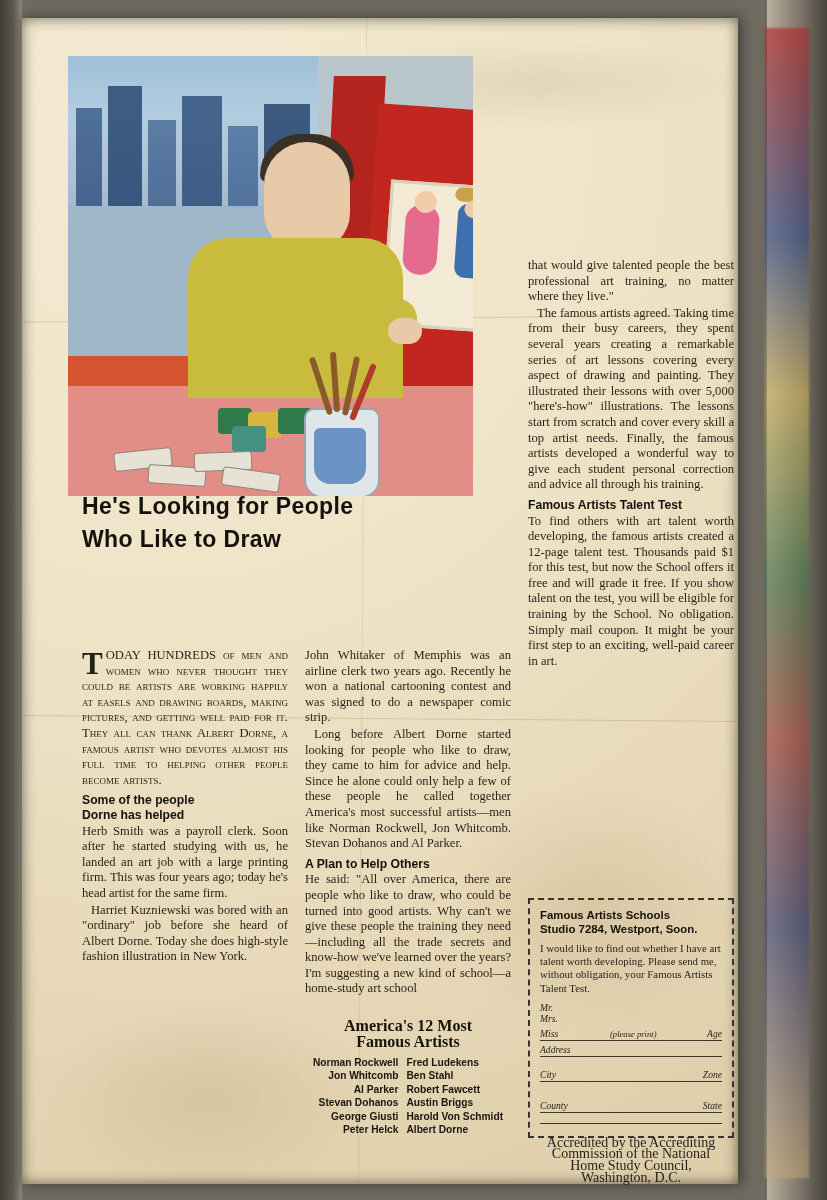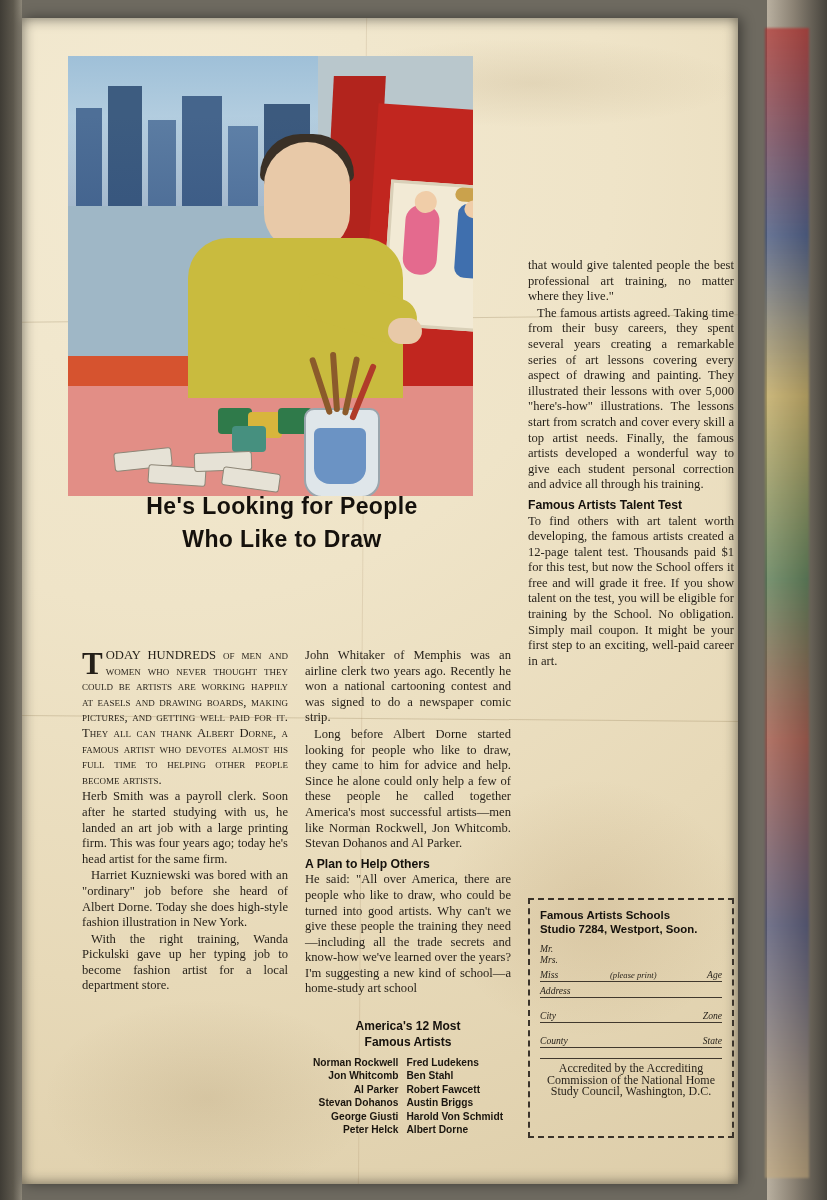--- a/index.html
+++ b/index.html
@@ -60,54 +60,54 @@
   .tubes{position:absolute;left:46px;top:394px;width:170px;height:42px;}
   .tube{position:absolute;width:56px;height:17px;border-radius:3px;background:#e6e2d6;border:1px solid #8d8677;}
   .paints{position:absolute;left:150px;top:352px;width:110px;height:40px;}
   .pan{position:absolute;width:34px;height:26px;border-radius:4px;}
 
   
   .caption{position:absolute;left:452px;top:62px;width:248px;font-size:11.3px;line-height:14.5px;color:#2a241c;font-family:"Liberation Serif",serif;}
   .caption b{font-weight:bold;}
 
   
-  .headline{position:absolute;left:60px;top:472px;width:400px;text-align:center;
+  .headline{position:absolute;left:60px;top:472px;width:400px;text-align:left;
      font-family:"Liberation Sans",sans-serif;font-weight:bold;color:#15110c;
      font-size:23px;line-height:33px;letter-spacing:.4px;}
 
   
   .col{position:absolute;font-size:12.6px;line-height:15.6px;color:#241f18;text-align:justify;}
   .col p{margin:0 0 1px 0;text-indent:9px;}
   .col p.noind{text-indent:0;}
   .subhead{font-family:"Liberation Sans",sans-serif;font-weight:bold;font-size:12.2px;line-height:14.6px;margin:5px 0 1px 0;color:#15110c;}
   .col1{left:60px;top:630px;width:206px;}
   .col2{left:283px;top:630px;width:206px;}
   .col3{left:506px;top:240px;width:206px;}
   .dropcap{float:left;font-size:31px;line-height:26px;font-weight:bold;padding:3px 3px 0 0;font-family:"Liberation Serif",serif;}
   .sc{font-variant:small-caps;}
 
   
   .artists{position:absolute;left:283px;top:1000px;width:206px;text-align:center;}
-  .artists .t{font-family:Liberation Sans, sans-serif;font-weight:bold;font-size:12px;line-height:16px;color:#15110c;}
+  .artists .t{font-family:Liberation Serif, serif;font-weight:bold;font-size:16px;line-height:16px;color:#15110c;}
   .artists table{margin:6px auto 0 auto;border-collapse:collapse;}
   .artists td{font-family:"Liberation Sans",sans-serif;font-weight:bold;font-size:10.2px;line-height:13.4px;color:#1a150f;padding:0 4px;}
   .artists td.l{text-align:right;}
   .artists td.r{text-align:left;}
 
   
   .coupon{position:absolute;left:506px;top:880px;width:206px;height:240px;border:2px dashed #3a332a;padding:8px 10px;box-sizing:border-box;}
   .coupon .ttl{font-family:"Liberation Sans",sans-serif;font-weight:bold;font-size:11.4px;line-height:14px;color:#15110c;}
   .coupon .body{font-size:10.8px;line-height:13.2px;margin-top:6px;color:#241f18;}
   .fields{margin-top:8px;font-size:9.6px;color:#241f18;}
   .fl{position:relative;height:15px;border-bottom:1px solid #40382d;}
   .fl span{position:absolute;bottom:1px;font-style:italic;}
   .fl .lab{left:0;}
   .fl .mid{left:70px;font-style:italic;font-size:8.6px;}
   .fl .right{right:0;}
-  .accr{margin-top:10px;border-top:1px solid #40382d;padding-top:4px;text-align:center;font-size:12px;line-height:11.6px;color:#241f18;}
+  .accr{margin-top:10px;border-top:1px solid #40382d;padding-top:13px;text-align:center;font-size:14px;line-height:11.6px;color:#241f18;}
 </style>
 </head>
 <body>
 
 <div id="page">
   <div class="edge-left"></div>
   <div class="edge-right"></div>
   <div class="spine-art"></div>
 
   <div class="paper">
@@ -168,23 +168,26 @@
     </div>
 
 
     <div class="headline">
       <div>He's Looking for People</div>
       <div>Who Like to Draw</div>
     </div>
 
     <div class="col col1">
       <p class="noind"><span class="dropcap">T</span><span class="sc">ODAY HUNDREDS of men and women who never thought they could be artists are working happily at easels and drawing boards, making pictures, and getting well paid for it. They all can thank Albert Dorne, a famous artist who devotes almost his full time to helping other people become artists.</span></p>
+      <div class="subhead">
+        <div>Some of the people</div>
+        <div>Dorne has helped</div>
+      </div>
       <p class="noind">Herb Smith was a payroll clerk. Soon after he started studying with us, he landed an art job with a large printing firm. This was four years ago; today he's head artist for the same firm.</p>
       <p>Harriet Kuzniewski was bored with an "ordinary" job before she heard of Albert Dorne. Today she does high-style fashion illustration in New York.</p>
-      <p>With the right training, Wanda Pickulski gave up her typing job to become fashion artist for a local department store.</p>
     </div>
 
     <div class="col col2">
       <p class="noind">John Whitaker of Memphis was an airline clerk two years ago. Recently he won a national cartooning contest and was signed to do a newspaper comic strip.</p>
       <p>Long before Albert Dorne started looking for people who like to draw, they came to him for advice and help. Since he alone could only help a few of these people he called together America's most successful artists—men like Norman Rockwell, Jon Whitcomb. Stevan Dohanos and Al Parker.</p>
       <div class="subhead">A Plan to Help Others</div>
       <p class="noind">He said: "All over America, there are people who like to draw, who could be turned into good artists. Why can't we give these people the training they need—including all the trade secrets and know-how we've learned over the years? I'm suggesting a new kind of school—a home-study art school</p>
     </div>
 
     <div class="col col3">
@@ -223,40 +226,41 @@
               <td class="l">Peter Helck</td>
               <td class="r">Albert Dorne</td>
             </tr>
       </tbody>
         </table>
     </div>
 
     <div class="coupon">
       <div class="ttl">Famous Artists Schools</div>
       <div class="ttl">Studio 7284, Westport, Soon.</div>
+      <div class="body">I would like to find out whether I have art talent worth developing. Please send me, without obligation, your Famous Artists Talent Test.</div>
       <div class="fields">
         <div class="fl" style="border-bottom:none;height:11px;">
             <span class="lab">Mr.</span>
           </div>
         <div class="fl" style="border-bottom:none;height:11px;">
             <span class="lab">Mrs.</span>
           </div>
         <div class="fl">
           <span class="lab">Miss</span>
           <span class="mid">(please print)</span>
           <span class="right">Age</span>
         </div>
         <div class="fl">
             <span class="lab">Address</span>
           </div>
         <div class="fl" style="margin-top:9px;">
           <span class="lab">City</span>
           <span class="right">Zone</span>
         </div>
-        <div class="fl" style="margin-top:9px;">
+        <div class="fl" style="margin-top:15px;">
           <span class="lab">County</span>
           <span class="right">State</span>
         </div>
       </div>
       <div class="accr">Accredited by the Accrediting Commission of the National Home Study Council, Washington, D.C.</div>
     </div>
   </div>
 </div>
 
 </body></html>

